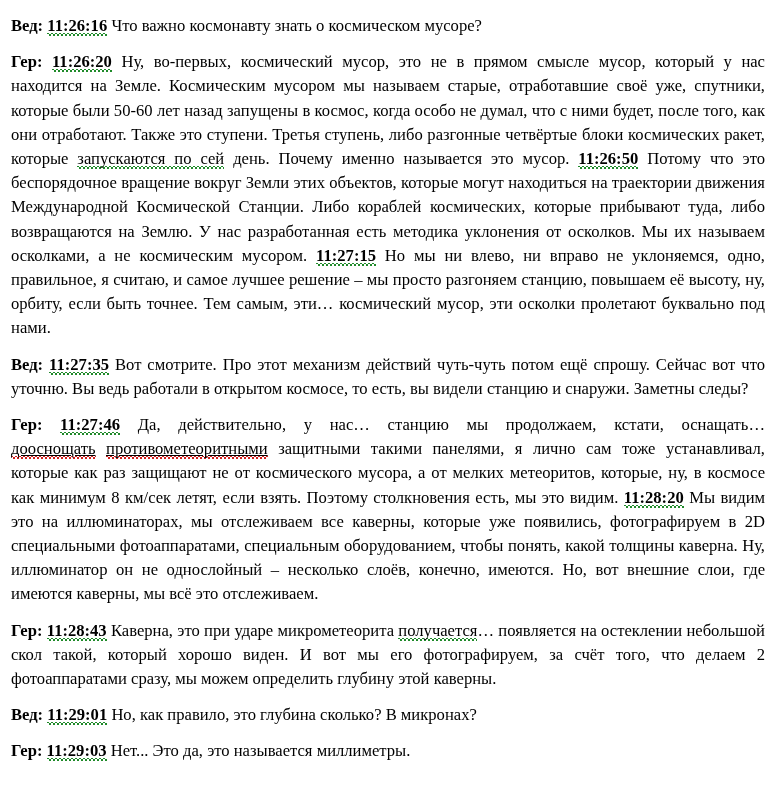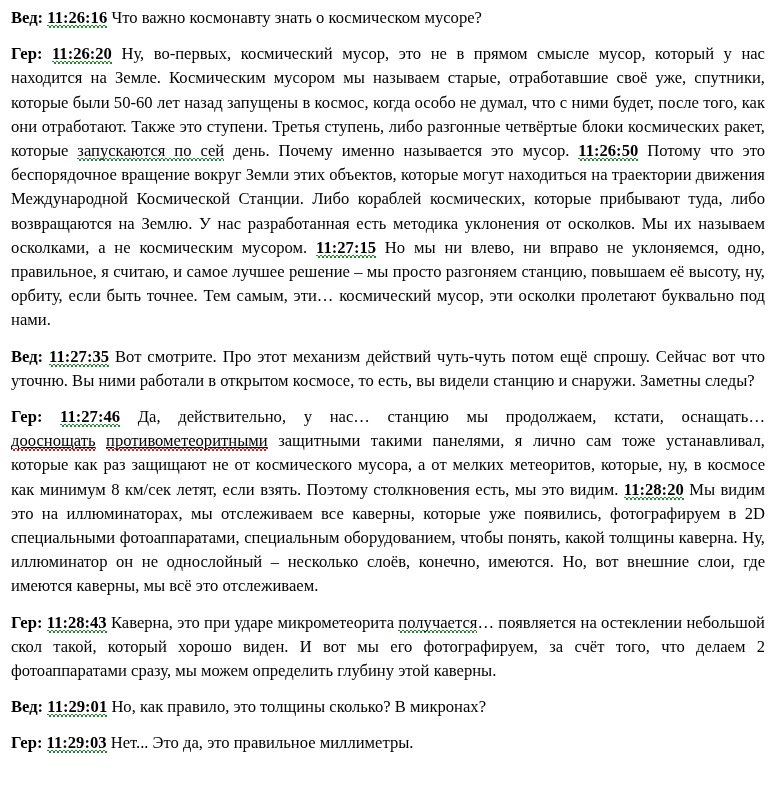--- a/index.html
+++ b/index.html
@@ -13,21 +13,21 @@
     height: 799px;
     overflow: hidden;
     font-family: "Liberation Serif", "DejaVu Serif", serif;
     color: #000000;
     -webkit-font-smoothing: none;
   }
 
   #doc {
     box-sizing: border-box;
     width: 774px;
-    padding: 6px 9px 0 11px;
+    padding: 14px 9px 0 11px;
   }
 
   .para {
     margin: 0 0 12px 0;
     font-size: 16.6px;
     line-height: 24.2px;
     text-align: justify;
     text-justify: inter-word;
     hyphens: none;
     word-spacing: 0px;
@@ -75,33 +75,33 @@
 
   <p class="para">
     <span class="spk">Вед:</span><span>&nbsp;</span><span class="ts sq sq-green">11:26:16</span><span>&nbsp;</span><span>Что важно космонавту знать о космическом мусоре?</span>
   </p>
 
   <p class="para">
     <span class="spk">Гер:</span><span>&nbsp;</span><span class="ts sq sq-green">11:26:20</span><span>&nbsp;</span><span>Ну, во-первых, космический мусор, это не в прямом смысле мусор, который у нас находится на Земле. Космическим мусором мы называем старые, отработавшие своё уже, спутники, которые были 50-60 лет назад запущены в космос, когда особо не думал, что с ними будет, после того, как они отработают. Также это ступени. Третья ступень, либо разгонные четвёртые блоки космических ракет, которые </span><span class="sq sq-green">запускаются по сей</span><span> день. Почему именно называется это мусор. </span><span class="ts sq sq-green">11:26:50</span><span>&nbsp;</span><span>Потому что это беспорядочное вращение вокруг Земли этих объектов, которые могут находиться на траектории движения Международной Космической Станции. Либо кораблей космических, которые прибывают туда, либо возвращаются на Землю. У нас разработанная есть методика уклонения от осколков. Мы их называем осколками, а не космическим мусором. </span><span class="ts sq sq-green">11:27:15</span><span>&nbsp;</span><span>Но мы ни влево, ни вправо не уклоняемся, одно, правильное, я считаю, и самое лучшее решение – мы просто разгоняем станцию, повышаем её высоту, ну, орбиту, если быть точнее. Тем самым, эти… космический мусор, эти осколки пролетают буквально под нами.</span>
   </p>
 
   <p class="para">
-    <span class="spk">Вед:</span><span>&nbsp;</span><span class="ts sq sq-green">11:27:35</span><span>&nbsp;</span><span>Вот смотрите. Про этот механизм действий чуть-чуть потом ещё спрошу. Сейчас вот что уточню. Вы ними работали в открытом космосе, то есть, вы видели станцию и снаружи. Заметны следы?</span>
+    <span class="spk">Вед:</span><span>&nbsp;</span><span class="ts sq sq-green">11:27:35</span><span>&nbsp;</span><span>Вот смотрите. Про этот механизм действий чуть-чуть потом ещё спрошу. Сейчас вот что уточню. Вы ведь работали в открытом космосе, то есть, вы видели станцию и снаружи. Заметны следы?</span>
   </p>
 
   <p class="para">
     <span class="spk">Гер:</span><span>&nbsp;</span><span class="ts sq sq-green">11:27:46</span><span>&nbsp;</span><span>Да, действительно, у нас… станцию мы продолжаем, кстати, оснащать… </span><span class="sq sq-red">дооснощать</span><span>&nbsp;</span><span class="sq sq-red">противометеоритными</span><span> защитными такими панелями, я лично сам тоже устанавливал, которые как раз защищают не от космического мусора, а от мелких метеоритов, которые, ну, в космосе как минимум 8 км/сек летят, если взять. Поэтому столкновения есть, мы это видим. </span><span class="ts sq sq-green">11:28:20</span><span>&nbsp;</span><span>Мы видим это на иллюминаторах, мы отслеживаем все каверны, которые уже появились, фотографируем в 2D специальными фотоаппаратами, специальным оборудованием, чтобы понять, какой толщины каверна. Ну, иллюминатор он не однослойный – несколько слоёв, конечно, имеются. Но, вот внешние слои, где имеются каверны, мы всё это отслеживаем.</span>
   </p>
 
 
   <p class="para">
     <span class="spk">Гер:</span><span>&nbsp;</span><span class="ts sq sq-green">11:28:43</span><span>&nbsp;</span><span>Каверна, это при ударе микрометеорита </span><span class="sq sq-green">получается</span><span>… появляется на остеклении небольшой скол такой, который хорошо виден. И вот мы его фотографируем, за счёт того, что делаем 2 фотоаппаратами сразу, мы можем определить глубину этой каверны.</span>
   </p>
 
   <p class="para">
-    <span class="spk">Вед:</span><span>&nbsp;</span><span class="ts sq sq-green">11:29:01</span><span>&nbsp;</span><span>Но, как правило, это толщины сколько? В микронах?</span>
+    <span class="spk">Вед:</span><span>&nbsp;</span><span class="ts sq sq-green">11:29:01</span><span>&nbsp;</span><span>Но, как правило, это глубина сколько? В микронах?</span>
   </p>
 
   <p class="para">
-    <span class="spk">Гер:</span><span>&nbsp;</span><span class="ts sq sq-green">11:29:03</span><span>&nbsp;</span><span>Нет... Это да, это правильное миллиметры.</span>
+    <span class="spk">Гер:</span><span>&nbsp;</span><span class="ts sq sq-green">11:29:03</span><span>&nbsp;</span><span>Нет... Это да, это называется миллиметры.</span>
   </p>
 
 </div>
 
 </body></html>

